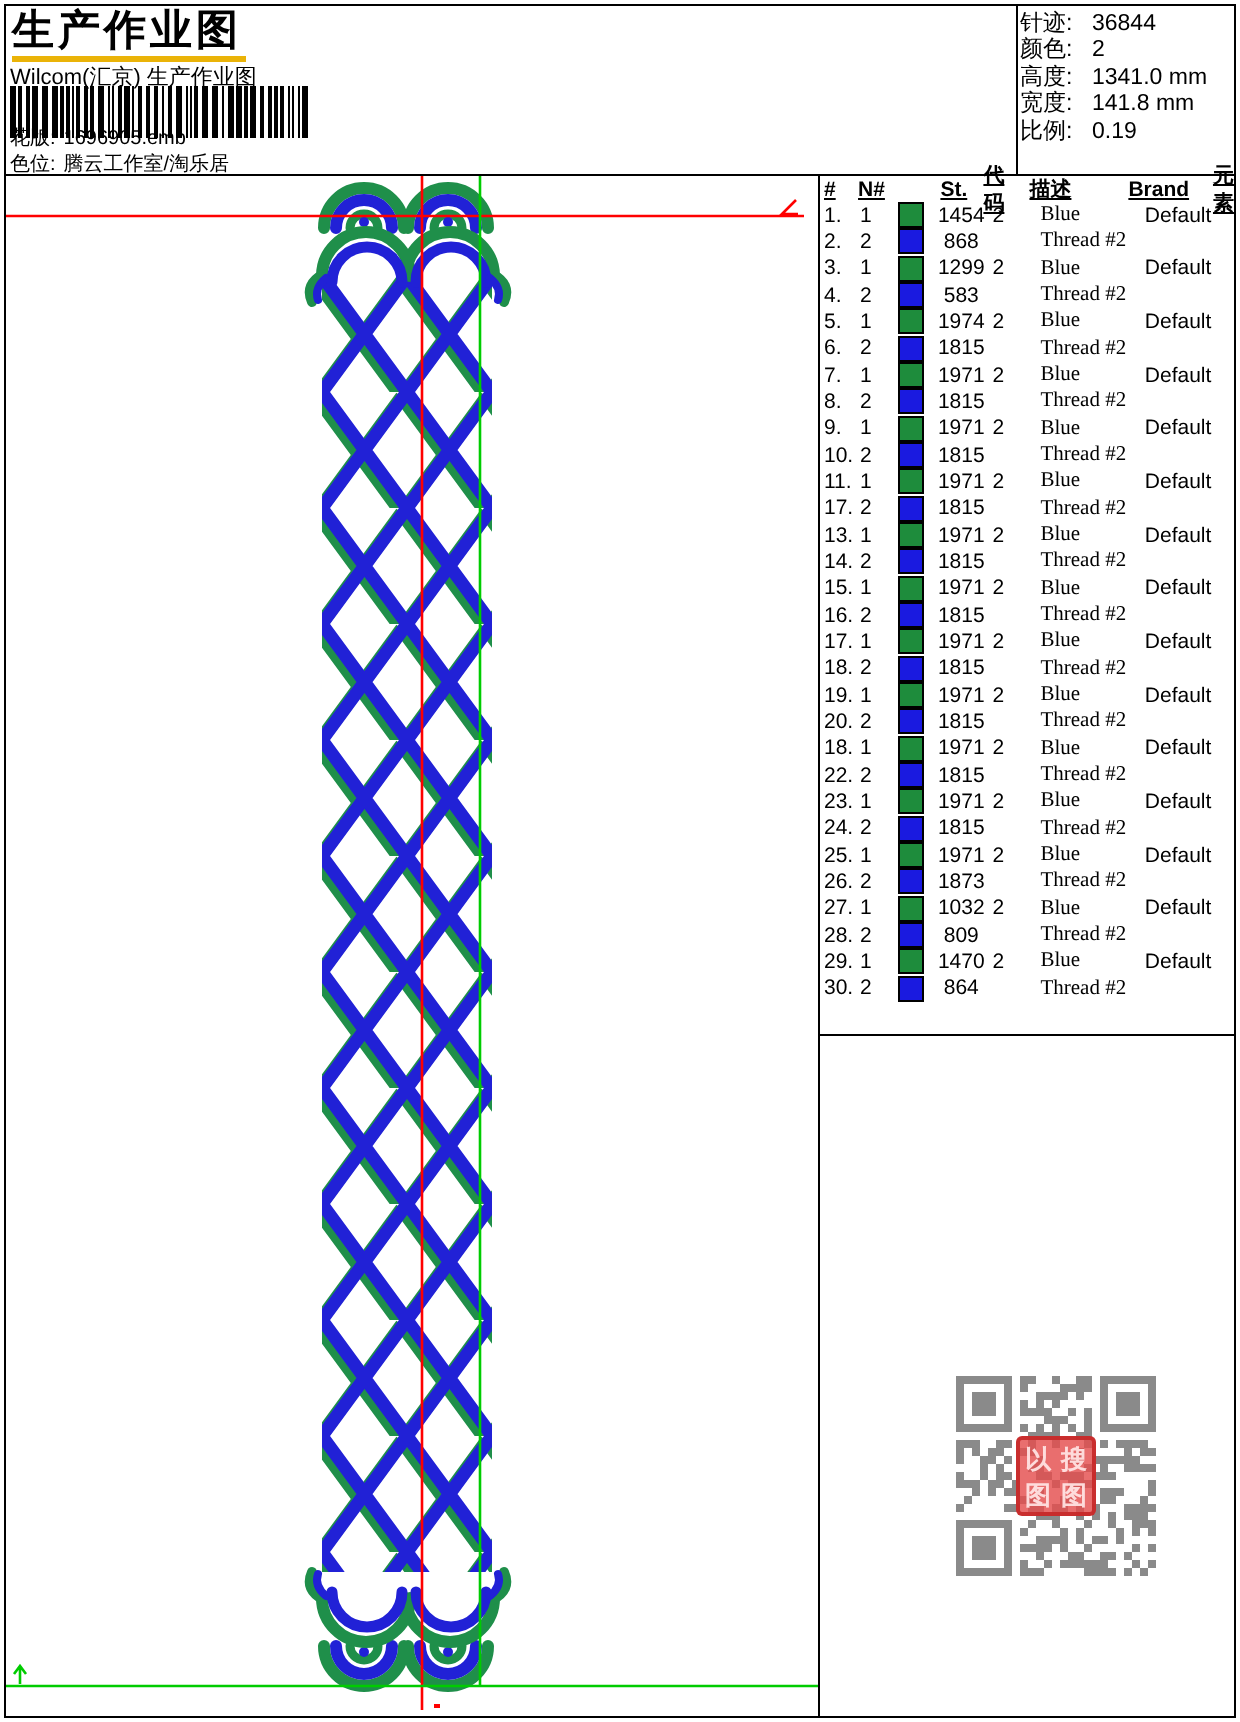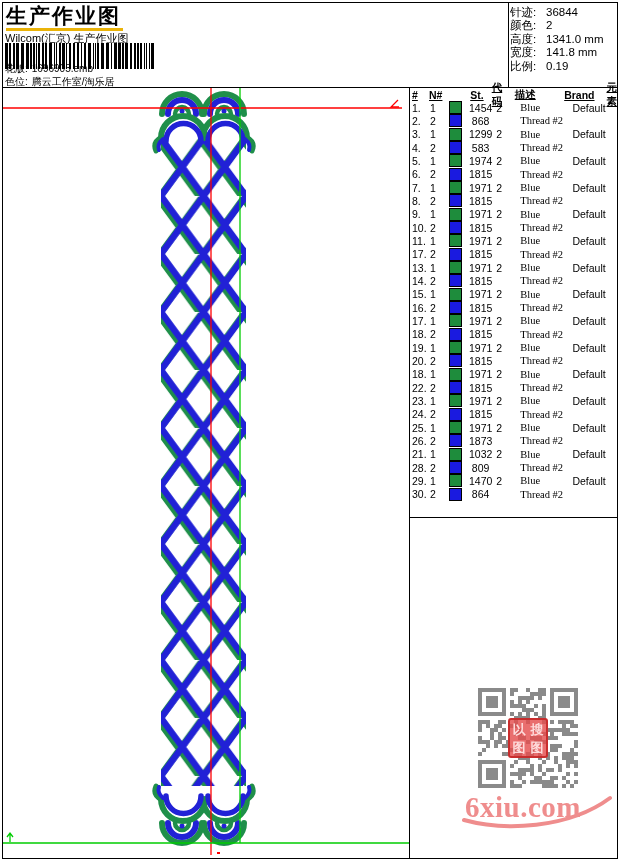--- a/index.html
+++ b/index.html
@@ -513,21 +513,21 @@
             <span class="c-chip">
               <span class="chip" style="background: rgb(26, 26, 224);"></span>
             </span>
             <span class="c-st">1873</span>
             <span class="c-code"></span>
             <span class="c-desc">Thread #2</span>
             <span class="c-brand"></span>
             <span class="c-el"></span>
           </div>
           <div class="seq-row">
-            <span class="c-idx">21.</span>
+            <span class="c-idx">27.</span>
             <span class="c-needle">1</span>
             <span class="c-chip">
               <span class="chip" style="background: rgb(30, 140, 60);"></span>
             </span>
             <span class="c-st">1032</span>
             <span class="c-code">2</span>
             <span class="c-desc">Blue</span>
             <span class="c-brand">Default</span>
             <span class="c-el"></span>
           </div>
@@ -792,20 +792,14 @@
           </g>
         </svg>
       <div class="qr-stamp" id="stamp">
           <span>以</span>
           <span>搜</span>
           <span>图</span>
           <span>图</span>
         </div>
     </div>
 
-    <div class="site-wrap">
-      <svg width="156" height="44" viewBox="0 0 156 44">
-        <path d="M2,34 C42,45 106,43 148,12" fill="none" style="stroke:var(--site-pink)" stroke-width="4" stroke-linecap="round"></path>
-        <text x="3" y="31" style="fill:var(--site-pink);font-family:'Liberation Serif',serif;font-weight:bold;font-size:29px;letter-spacing:0.5px;">6xiu.com</text>
-      </svg>
-    </div>
   </div>
 </div>
 
 </body></html>

